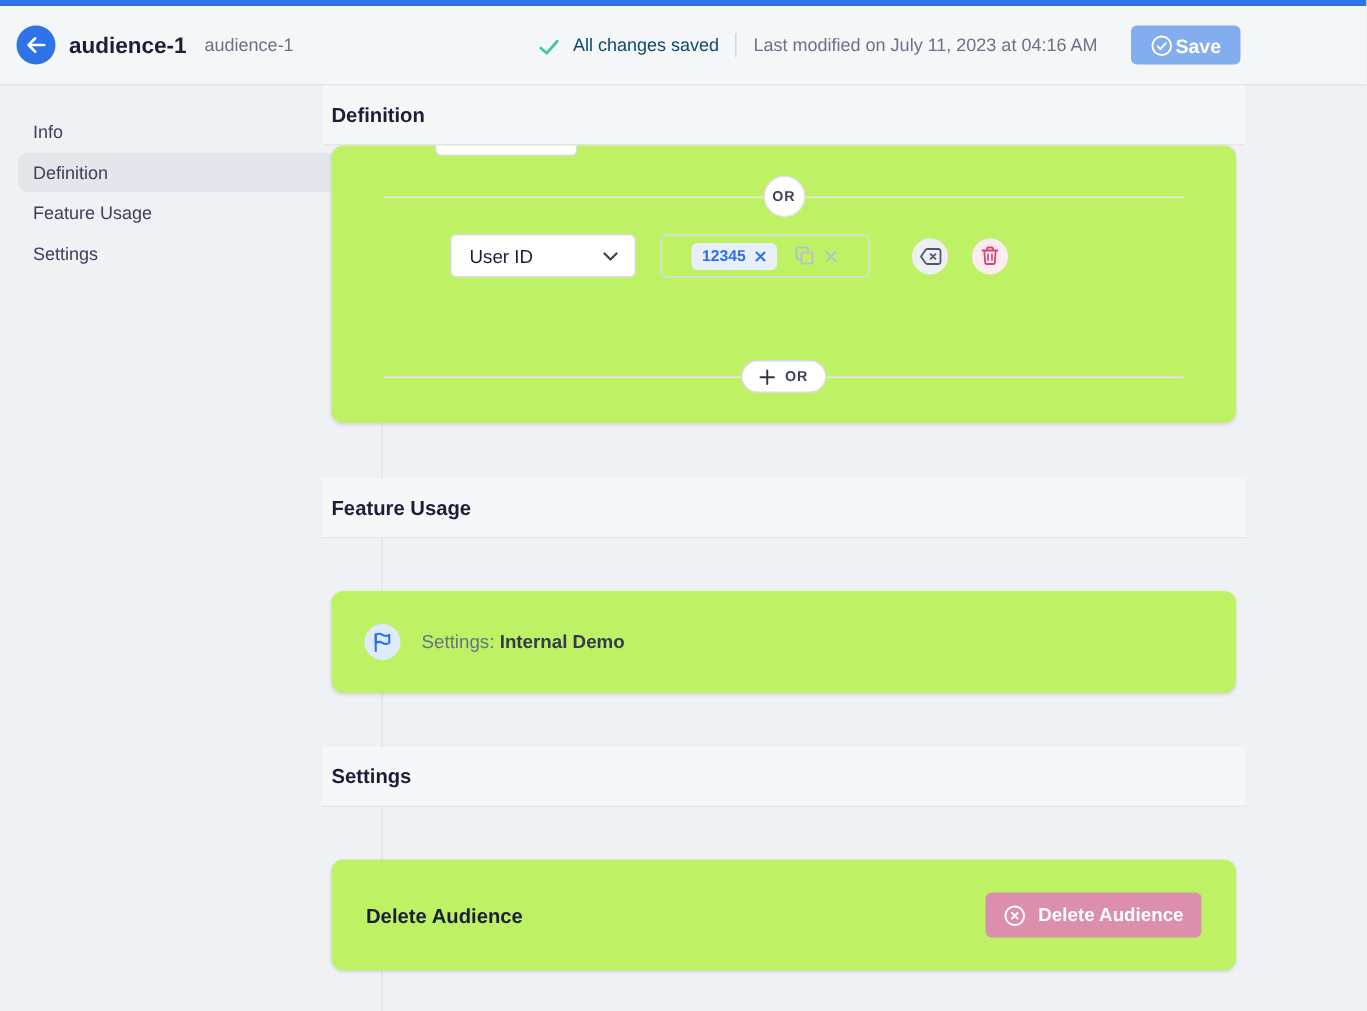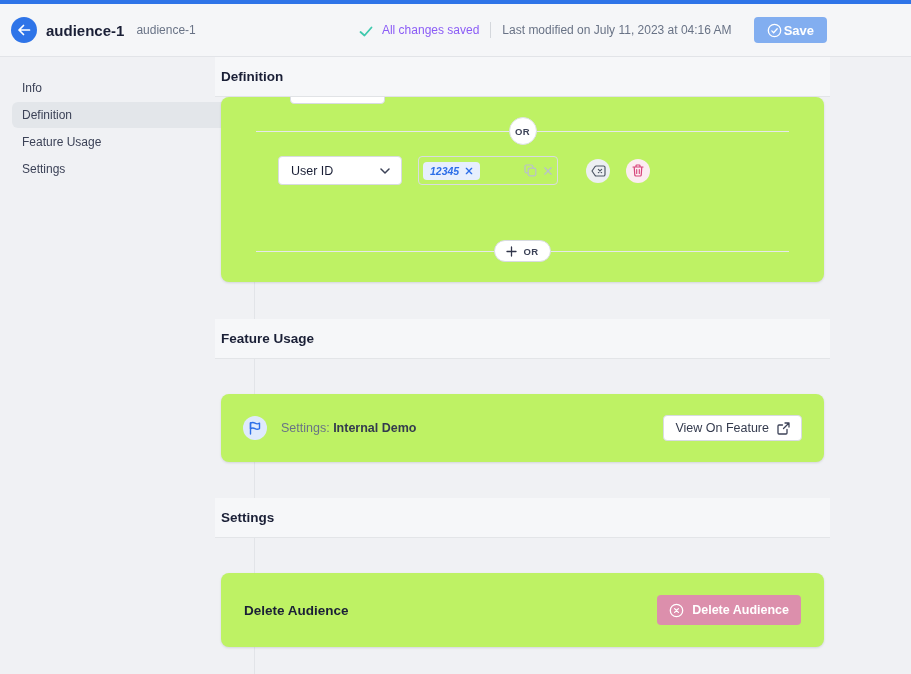--- a/index.html
+++ b/index.html
@@ -19,21 +19,21 @@
     display:flex; align-items:center; padding:0 84px 0 11px;
   }
   .back-btn {
     width:26px; height:26px; border-radius:50%; background:#2e74e8;
     display:flex; align-items:center; justify-content:center; flex:0 0 auto;
     cursor:pointer; border:none;
   }
   .hdr-title { font-size:15px; font-weight:bold; color:#1a1f36; margin-left:9px; }
   .hdr-subtitle { font-size:12px; color:#697386; margin-left:12px; }
   .hdr-spacer { flex:1; }
-  .hdr-status { display:flex; align-items:flex-end; font-size:12px; color:#8b5cf6; }
+  .hdr-status { display:flex; align-items:flex-end; font-size:12px; color:#0c4a6e; }
   .hdr-status .txt { margin-left:9px; }
   .hdr-vdiv { width:1px; height:16px; background:#d4d7dc; margin:0 11px; }
   .hdr-modified { font-size:12px; color:#697386; white-space:nowrap; }
   .save-btn {
     margin-left:22px; height:26px; background:#82aef0; border:none; border-radius:4px;
     color:#fff; font-size:13px; font-weight:bold; font-family:inherit;
     display:flex; align-items:center; gap:2px; padding:0 13px; cursor:pointer;
   }
   
   .sidebar {
@@ -69,31 +69,31 @@
   .or-circle {
     position:relative; width:28px; height:28px; border-radius:50%; background:#fff;
     border:1px solid #dde0e5; display:flex; align-items:center; justify-content:center;
     font-size:9.5px; font-weight:bold; color:#3c4257; letter-spacing:.5px;
   }
   .or-pill {
     position:relative; height:22px; border-radius:11px; background:#fff;
     border:1px solid #d8dbe1; display:flex; align-items:center; gap:6px; padding:0 11px;
     font-size:9.5px; font-weight:bold; color:#3c4257; letter-spacing:.5px; cursor:pointer;
   }
-  .cond-row { position:absolute; top:59px; left:57px; right:20px; height:29px; display:flex; align-items:center; }
+  .cond-row { position:absolute; top:59px; left:79px; right:20px; height:29px; display:flex; align-items:center; }
   .select {
     height:29px; background:#fff; border:1px solid #d8dbe1; border-radius:4px;
     display:flex; align-items:center; justify-content:space-between;
     padding:0 11px 0 12px; font-size:12.5px; color:#1a1f36; cursor:pointer;
   }
   .select.field { width:124px; margin-right:16px; }
   .select.op { width:110px; margin-right:20px; }
   .value-box {
     width:140px; height:29px; border:1px solid #d8dbe1; border-radius:4px;
-    display:flex; align-items:center; padding:0 4px; cursor:text;font-style:italic;
+    display:flex; align-items:center; padding:0 20px; cursor:text;
   }
   .tag {
     background:#e7effd; border-radius:4px; padding:3px 7px;
     display:flex; align-items:center; gap:6px;
     font-size:10.5px; font-weight:bold; color:#2d6fe8;
   }
   .tag .x { display:flex; cursor:pointer; }
   .vb-spacer { flex:1; }
   .vb-icon { display:flex; cursor:pointer; margin-left:6px; }
   .circle-btn {
@@ -274,29 +274,20 @@
             <path d="M2.5 13V1.8" stroke="#2d6fe8" stroke-width="1.4" stroke-linecap="round"></path>
             <path d="M2.5 2.2c1.5-.9 3-.9 4.5 0s3 .9 4.5 0v5.4c-1.5.9-3 .9-4.5 0s-3-.9-4.5 0z" fill="none" stroke="#2d6fe8" stroke-width="1.4" stroke-linejoin="round"></path>
           </svg>
       </span>
     </div>
     <div class="feat-text">
       <span>Settings:</span>
       <b>Internal Demo</b>
     </div>
     <div class="flex-spacer"></div>
-    <button class="view-btn">
-      <span>View On Feature</span>
-      <span style="display:flex">
-        <svg width="13" height="13" viewBox="0 0 13 13">
-            <path d="M10 7.5V11a1 1 0 0 1-1 1H2a1 1 0 0 1-1-1V4a1 1 0 0 1 1-1h3.5" fill="none" stroke="#3c4257" stroke-width="1.3" stroke-linecap="round"></path>
-            <path d="M8 1h4v4M12 1L6.5 6.5" fill="none" stroke="#3c4257" stroke-width="1.3" stroke-linecap="round" stroke-linejoin="round"></path>
-          </svg>
-      </span>
-    </button>
   </div>
 
   <div class="band settings">
     <span>Settings</span>
   </div>
 
   <div class="card set-card">
     <div>
       <div class="del-title">Delete Audience</div>
     </div>

